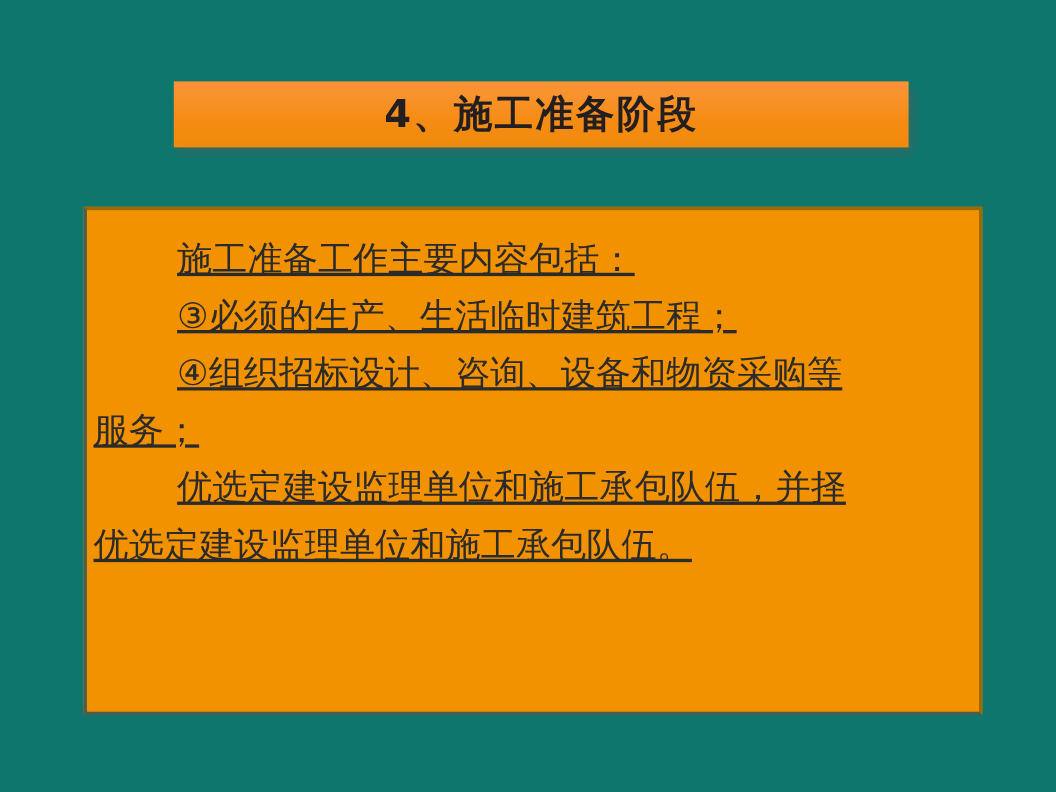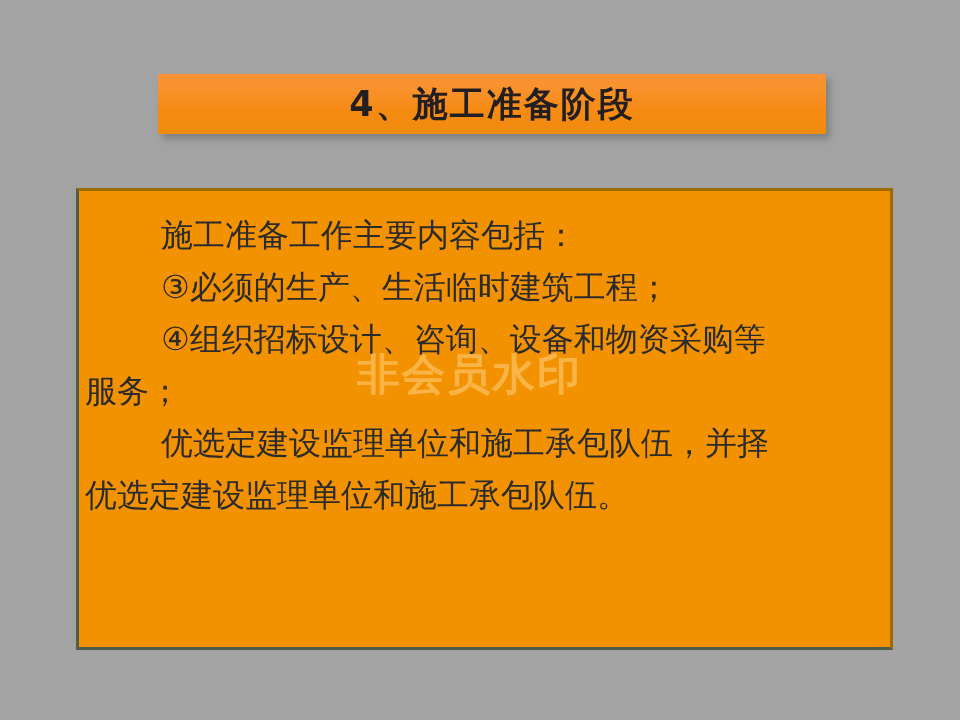--- a/index.html
+++ b/index.html
@@ -15,21 +15,21 @@
     overflow: hidden;
     position: relative;
   }
 
   #slide {
     position: absolute;
     left: 0;
     top: 0;
     width: 960px;
     height: 720px;
-    background: #a3a3a3;
+    background: #0f766e;
   }
 
   
   #title-banner {
     position: absolute;
     left: 158px;
     top: 74px;
     width: 668px;
     height: 60px;
     background: linear-gradient(to bottom,
@@ -72,20 +72,21 @@
 
   #content-text {
     position: relative;
     z-index: 2;
     padding: 18px 6px 0 6px;
     font-family: "DejaVu Sans", "Liberation Sans", sans-serif;
     font-size: 32px;
     line-height: 52px;
     color: #2b2b2b;
     font-weight: 500;
+    text-decoration: underline;
   }
   #content-text p {
     margin: 0;
     padding: 0;
     white-space: nowrap;
   }
   #content-text p.indent {
     text-indent: 76px;
   }
   #content-text p.flush {
@@ -112,21 +113,20 @@
 <body>
 
 <div id="slide">
 
   <div id="title-banner">
     <div id="title-banner-text">4、施工准备阶段</div>
   </div>
 
   <div id="content-box">
 
-    <div id="watermark">非会员水印</div>
 
     <div id="content-text">
       <p class="indent">施工准备工作主要内容包括：</p>
       <p class="indent">③必须的生产、生活临时建筑工程；</p>
       <p class="indent">④组织招标设计、咨询、设备和物资采购等</p>
       <p class="flush">服务；</p>
       <p class="indent">优选定建设监理单位和施工承包队伍，并择</p>
       <p class="flush">优选定建设监理单位和施工承包队伍。</p>
     </div>
 

